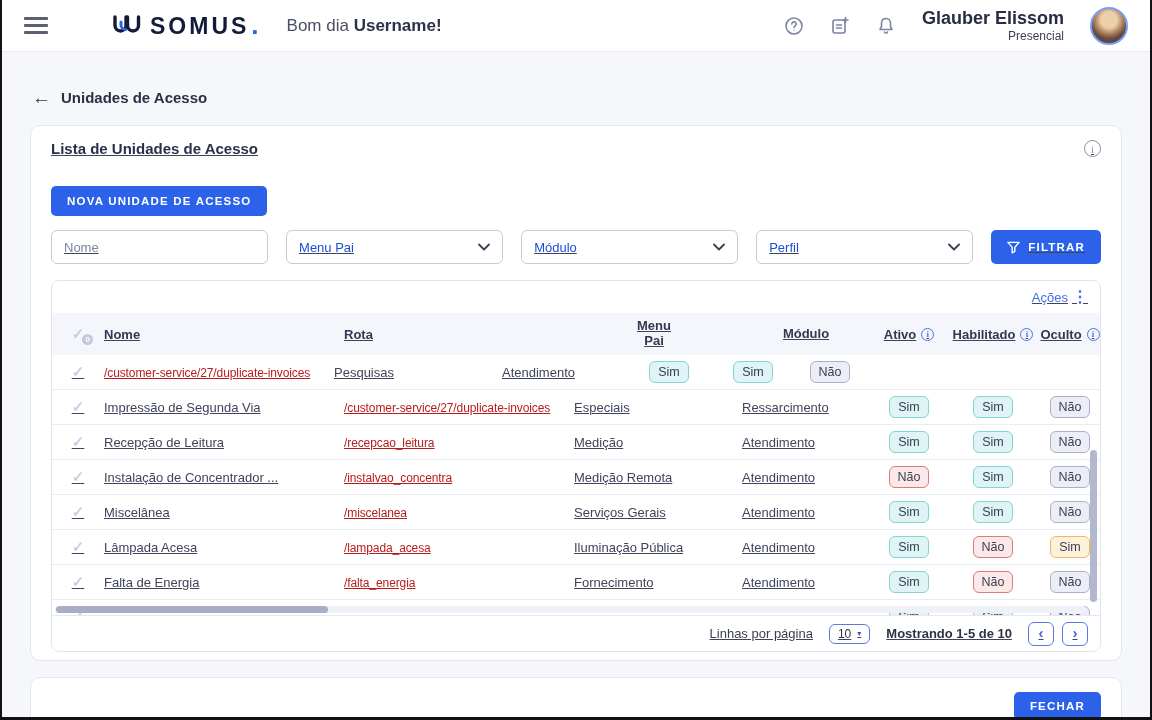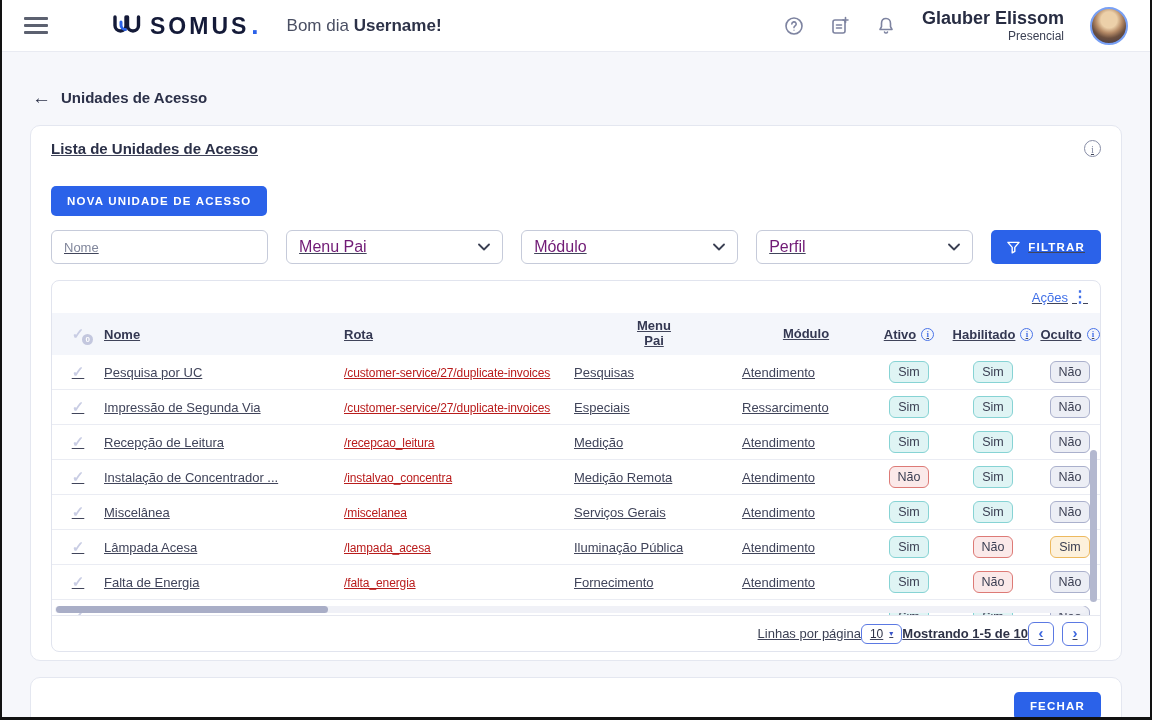--- a/index.html
+++ b/index.html
@@ -43,21 +43,21 @@
                  font-size:11.5px; font-weight:700; letter-spacing:1.2px; padding:0 16px; height:30px;
                  display:inline-flex; align-items:center; gap:8px; font-family:"Liberation Sans", sans-serif; }
   .new-btn { margin-bottom:14px; }
 
   .filters { display:flex; gap:18px; margin-bottom:16px; }
   .text-input { width:228px; height:34px; border:1px solid #c6cbda; border-radius:6px; padding:0 12px;
                 font-size:13px; color:#3c4154; font-family:"Liberation Sans", sans-serif; }
   .text-input::placeholder { color:#80869b; }
   .select-box { width:228px; height:34px; border:1px solid #c6cbda; border-radius:6px; padding:0 12px;
                 display:flex; align-items:center; justify-content:space-between; cursor:pointer; background:#fff; }
-  .select-box .label { font-size:16px; color:#701a75; }
+  .select-box .label { font-size:13px; color:#1d4ed8; }
   .filtrar { margin-left:auto; height:34px; }
 
   
   .table-wrap { position:relative; border:1px solid #e1e4ee; border-radius:8px; background:#fff; }
   .actions-row { height:32px; display:flex; align-items:center; justify-content:flex-end; gap:4px; padding:0 12px; }
   .actions-label { font-size:13px; font-weight:500; color:#4170e8; cursor:pointer; }
   .kebab { background:none; border:none; color:#4170e8; font-size:16px; font-weight:700; cursor:pointer; line-height:1; }
   .thead { display:flex; align-items:center; height:42px; background:#f4f6fb; font-size:13px; font-weight:600; color:#343852; }
   .tbody { height:260px; overflow:hidden; }
   .trow { display:flex; align-items:center; height:35px; border-bottom:1px solid #eaecf3; font-size:13px; }
@@ -85,21 +85,21 @@
   .badge-red    { background:#fbe9e9; border-color:#dd7a76; }
   .badge-orange { background:#fdf1dc; border-color:#edb95e; }
   .info-i { width:13px; height:13px; border:1.3px solid #4a74e8; border-radius:50%; color:#4a74e8;
             font-size:9px; display:inline-flex; align-items:center; justify-content:center;
             font-family:"Liberation Serif", serif; cursor:pointer; }
   .vscroll-thumb { position:absolute; right:3px; top:169px; width:7px; height:152px; background:#b3b8cf; border-radius:4px; cursor:grab; }
   .hscroll-track { position:absolute; left:3px; right:14px; top:325px; height:7px; background:#f0f1f7; border-radius:4px; }
   .hscroll-thumb { position:absolute; left:4px; top:325px; width:272px; height:7px; background:#a9aec7; border-radius:4px; cursor:grab; }
 
   .pagination { height:36px; border-top:1px solid #e6e8f0; display:flex; align-items:center;
-                justify-content:flex-end; padding:0 12px; font-size:13px; color:#3a3f52; }
+                justify-content:flex-end; gap:16px; padding:0 12px; font-size:13px; color:#3a3f52; }
   .rpp-select { display:inline-flex; align-items:center; gap:6px; border:1.5px solid #5b79e3; border-radius:6px;
                 padding:2px 8px; font-size:12px; color:#2e3246; background:#fff; cursor:pointer; }
   .rpp-caret { font-size:8px; color:#3a55c8; }
   .showing { font-weight:600; color:#2e3246; }
   .pager-btn { width:26px; height:24px; border:1.5px solid #5b79e3; border-radius:6px; background:#fff;
                color:#3e68e0; font-size:15px; font-weight:700; cursor:pointer; line-height:1;
                display:inline-flex; align-items:center; justify-content:center; padding-bottom:2px; }
   .pager-group { display:flex; gap:8px; }
 
   .footer-card { width:1092px; margin:16px auto 0 auto; background:#fff; border:1px solid #e4e7f0;
@@ -249,21 +249,20 @@
           <span class="th-flex">
               <span>Oculto</span>
               <span class="info-i">i</span>
             </span>
         </div>
       </div>
 
       <div class="tbody">
   <div class="trow">
     <div class="cell c-check"><span class="check">✓</span></div>
-    <div class="cell c-nome">Pesquisa por UC</div>
     <div class="cell c-rota"><a href="#" class="route-link">/customer-service/27/duplicate-invoices</a></div>
     <div class="cell c-menu">Pesquisas</div>
     <div class="cell c-mod">Atendimento</div>
     <div class="cell c-ativo"><span class="badge badge-teal">Sim</span></div>
     <div class="cell c-hab"><span class="badge badge-teal">Sim</span></div>
     <div class="cell c-oculto"><span class="badge badge-gray">Não</span></div>
   </div>
 
   <div class="trow">
     <div class="cell c-check"><span class="check">✓</span></div>

